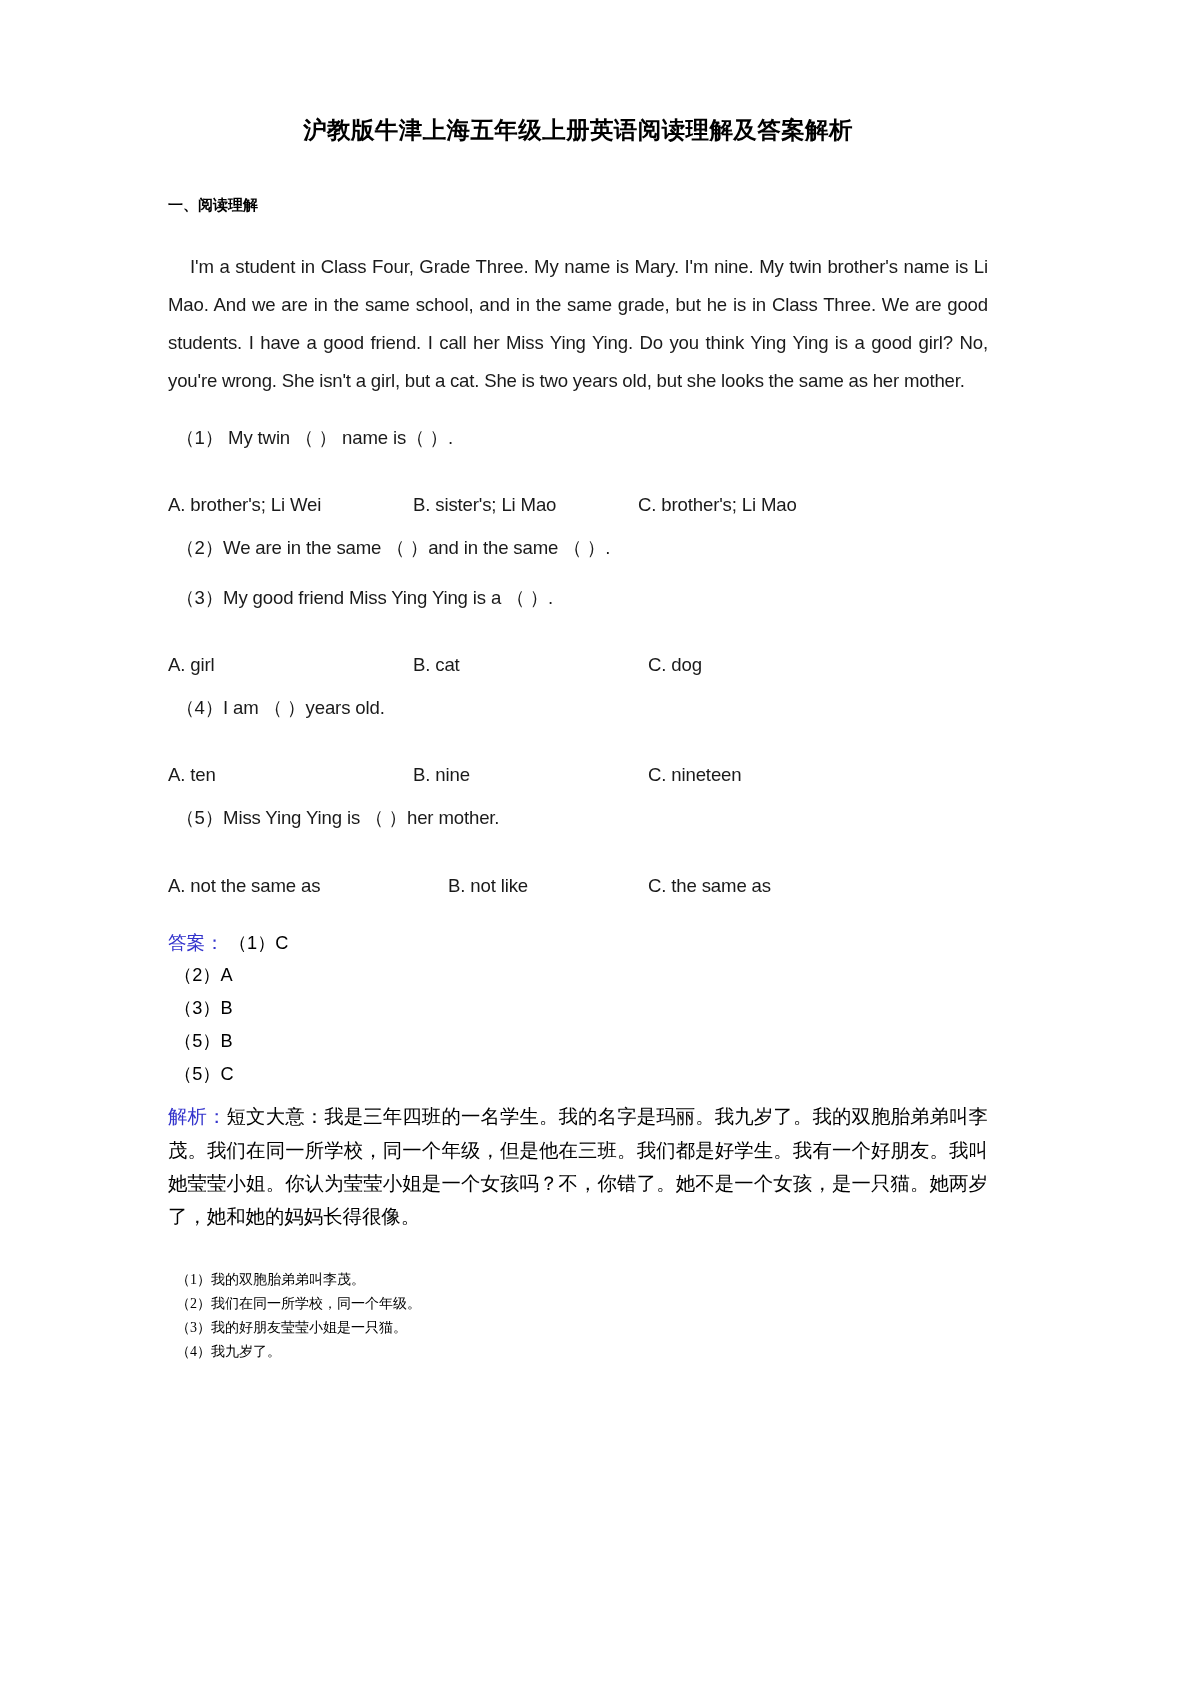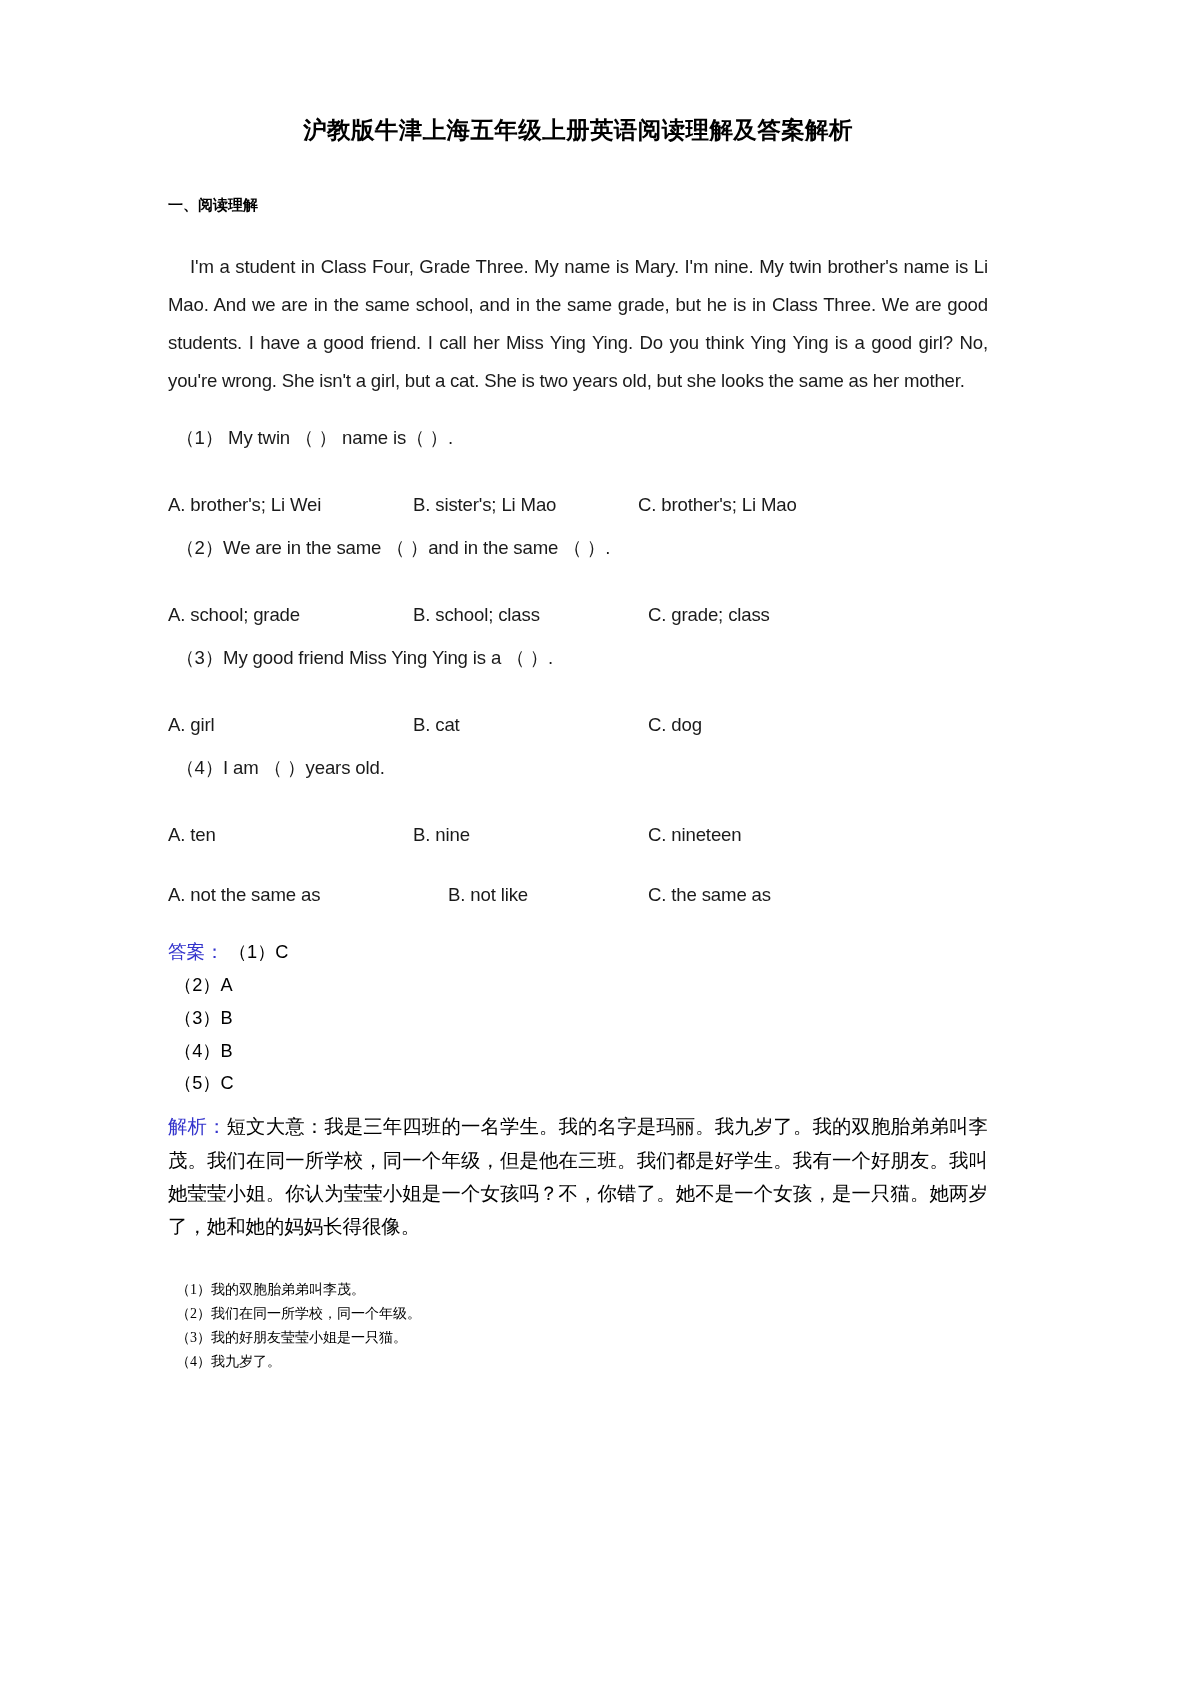--- a/index.html
+++ b/index.html
@@ -154,54 +154,50 @@
     <p class="eng passage">I'm a student in Class Four, Grade Three. My name is Mary. I'm nine. My twin brother's name is Li Mao. And we are in the same school, and in the same grade, but he is in Class Three. We are good students. I have a good friend. I call her Miss Ying Ying. Do you think Ying Ying is a good girl? No, you're wrong. She isn't a girl, but a cat. She is two years old, but she looks the same as her mother.</p>
 
     <div class="eng question">（1） My twin （ ） name is（ ）.</div>
     <div class="eng options">
       <span class="opt opt-a">A. brother's;  Li Wei</span>
       <span class="opt opt-b">B. sister's; Li Mao</span>
       <span class="opt opt-c">C. brother's; Li Mao</span>
     </div>
 
     <div class="eng question">（2）We are in the same （ ）and in the same （ ）.</div>
-    <div class="eng options">
-      <span class="opt opt-a">A. school; grade</span>
-      <span class="opt opt-b">B. school; class</span>
-      <span class="opt opt-c2">C. grade; class</span>
-    </div>
 
     <div class="eng question">（3）My good friend Miss Ying Ying is a （ ）.</div>
     <div class="eng options">
       <span class="opt opt-a">A. girl</span>
       <span class="opt opt-b">B. cat</span>
       <span class="opt opt-c2">C. dog</span>
     </div>
 
     <div class="eng question">（4）I am （ ）years old.</div>
     <div class="eng options">
       <span class="opt opt-a">A. ten</span>
       <span class="opt opt-b">B. nine</span>
       <span class="opt opt-c2">C. nineteen</span>
     </div>
 
+    <div class="eng question">（5）Miss Ying Ying is （ ）her mother.</div>
     <div class="eng options">
       <span class="opt opt-a">A. not the same as</span>
       <span class="opt opt-b2">B. not like</span>
       <span class="opt opt-c2">C. the same as</span>
     </div>
 
     <div class="answers">
       <div class="ans-line first">
         <span class="ans-label">答案：</span>
         <span>（1）C</span>
       </div>
       <div class="ans-line">（2）A</div>
       <div class="ans-line">（3）B</div>
-      <div class="ans-line">（4）B</div>
+      <div class="ans-line">（5）B</div>
       <div class="ans-line">（5）C</div>
     </div>
 
     <p class="explain">
       <span class="explain-label">解析：</span><span>短文大意：我是三年四班的一名学生。我的名字是玛丽。我九岁了。我的双胞胎弟弟叫李茂。我们在同一所学校，同一个年级，但是他在三班。我们都是好学生。我有一个好朋友。我叫她莹莹小姐。你认为莹莹小姐是一个女孩吗？不，你错了。她不是一个女孩，是一只猫。她两岁了，她和她的妈妈长得很像。</span>
     </p>
 
     <div class="trans-list">
       <div class="trans-line">（1）我的双胞胎弟弟叫李茂。</div>
       <div class="trans-line">（2）我们在同一所学校，同一个年级。</div>

